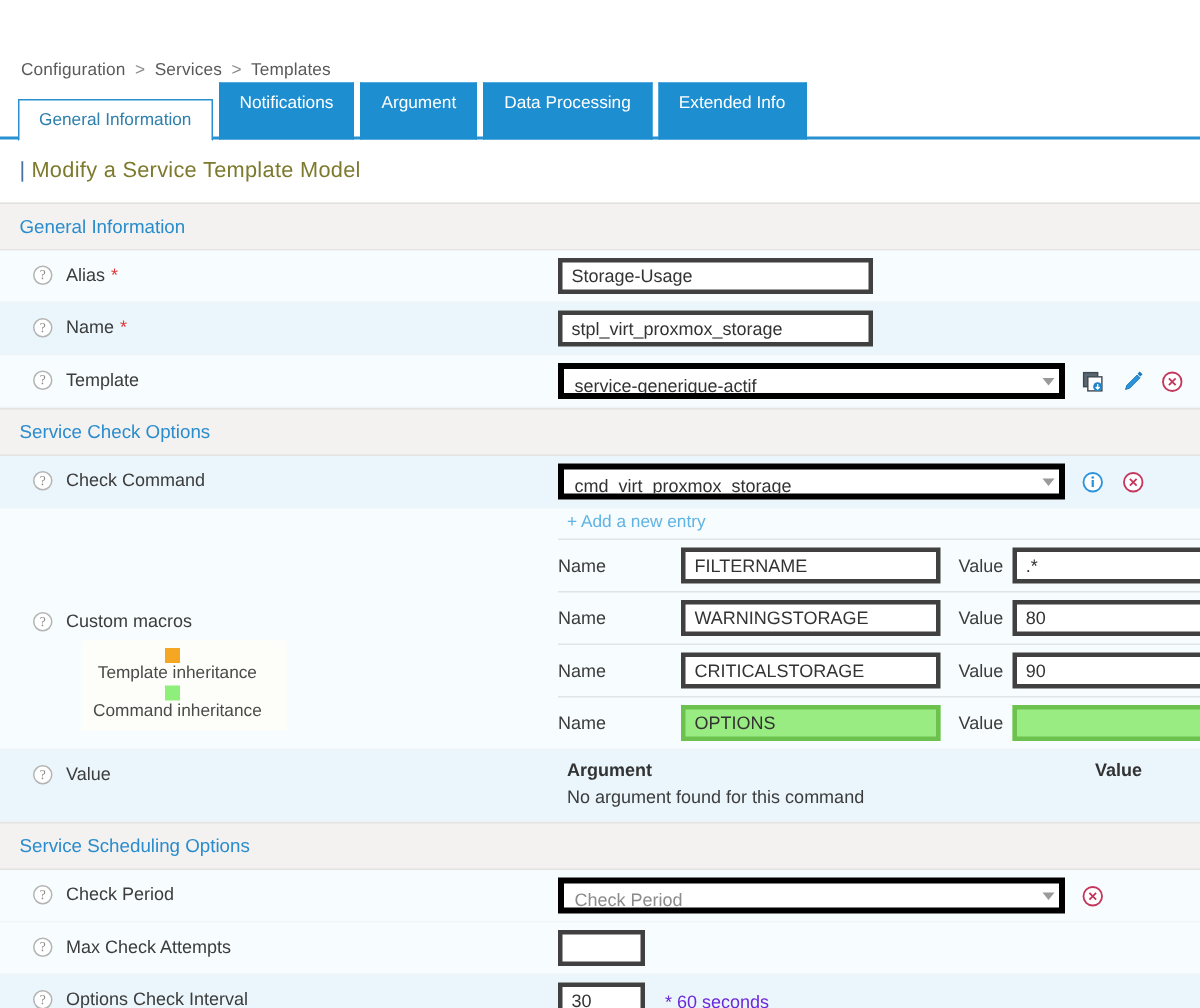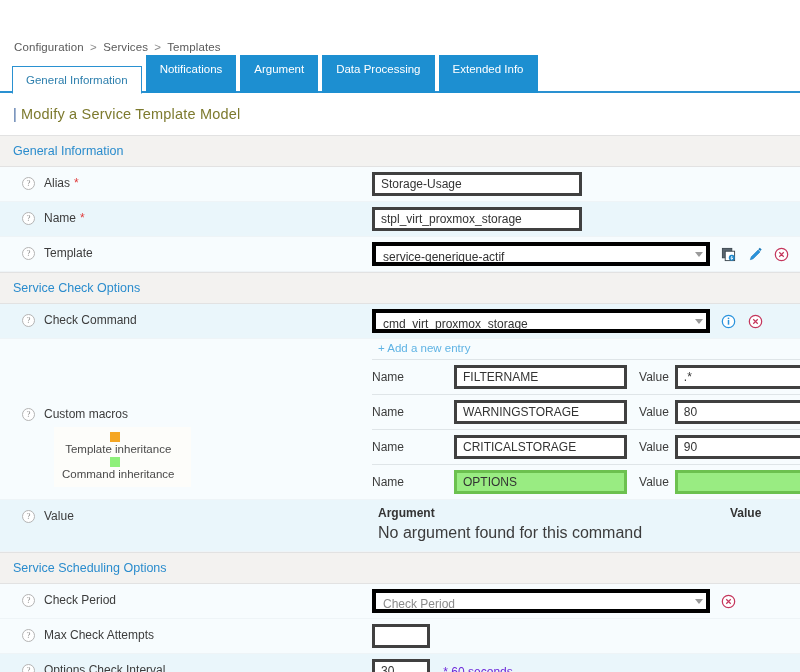--- a/index.html
+++ b/index.html
@@ -223,21 +223,21 @@
 
   .args-head {
     display: flex;
     font-weight: bold;
     font-size: 12px;
     color: #333;
     padding: 4px 0 2px 6px;
   }
   .args-head .a-arg { width: 352px; }
   .args-note {
-    font-size: 16px;
+    font-size: 12px;
     color: #3c3c3c;
     padding: 2px 0 4px 6px;
   }
 
   .legend-box {
     margin: 6px 0 0 32px;
     background: #fdfdfa;
     padding: 5px 16px 5px 8px;
     display: inline-block;
   }

